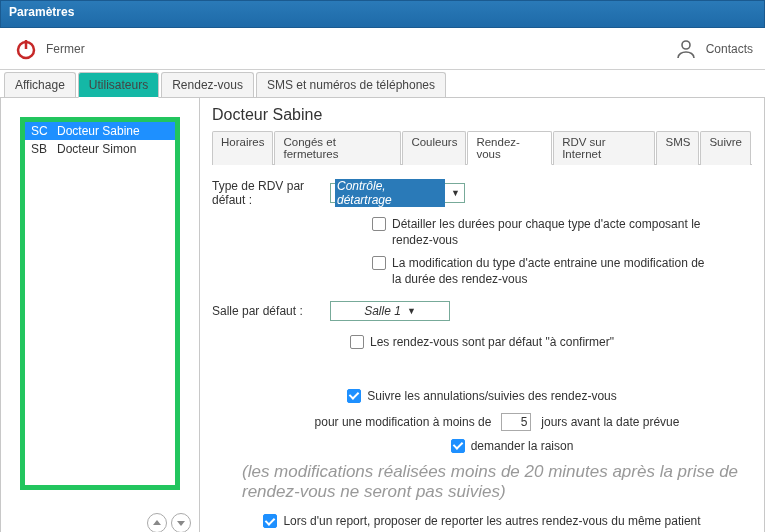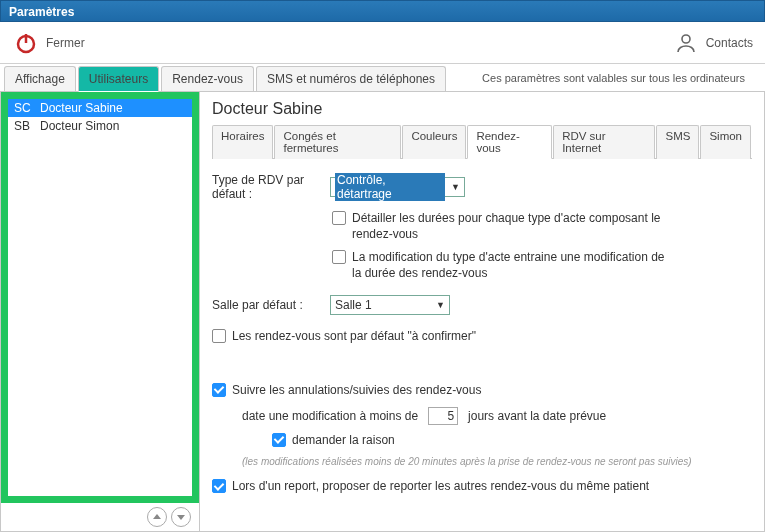--- a/index.html
+++ b/index.html
@@ -1,64 +1,64 @@
 <!DOCTYPE html>
 <html><head>
 <meta charset="utf-8">
 <style>
 * { box-sizing: border-box; margin: 0; padding: 0; font-family: "Segoe UI", Tahoma, sans-serif; }
 body { background: #fff; width: 765px; height: 532px; overflow: hidden; font-size: 12px; color: #333; }
 
-.titlebar { background: linear-gradient(#2a7ab8, #1e6aa8); color: #fff; height: 22px; line-height: 22px; padding: 0 8px; font-weight: bold; font-size: 12px; border: 1px solid #1a5a90; }
+.titlebar { background: linear-gradient(#2a7ab8, #1e6aa8); color: #fff; height: 28px; line-height: 22px; padding: 0 8px; font-weight: bold; font-size: 12px; border: 1px solid #1a5a90; }
 
 .toolbar { height: 42px; display: flex; align-items: center; padding: 0 12px; border-bottom: 1px solid #d0d0d0; }
 .toolbar-left { display: flex; align-items: flex-start; gap: 6px; }
 .toolbar-right { margin-left: auto; display: flex; align-items: center; gap: 18px; }
 .toolbar-btn { display: flex; align-items: center; gap: 6px; cursor: pointer; color: #555; }
 .toolbar-btn .iconbox { width: 28px; height: 28px; display: flex; align-items: center; justify-content: center; }
 .toolbar-btn.vert { flex-direction: row; }
 .toolbar-btn .lbl-stack { display: flex; flex-direction: column; line-height: 1.1; font-size: 11px; text-align: left; }
 
 .tabstrip { display: flex; align-items: center; height: 28px; border-bottom: 1px solid #c8c8c8; padding-left: 4px; position: relative; }
 .tabstrip .tab { padding: 5px 10px; border: 1px solid #c8c8c8; border-bottom: none; background: #f4f4f4; margin-right: 2px; border-radius: 3px 3px 0 0; cursor: pointer; font-size: 12px; color: #444; position: relative; top: 1px; }
 .tabstrip .tab.active { background: #14b8a6; border-bottom: 1px solid #fff; }
 .tabstrip .note { margin-left: auto; margin-right: 20px; font-size: 11px; color: #555; align-self: center; }
 
 .body { display: flex; height: calc(532px - 22px - 42px - 28px); }
 .sidebar { width: 200px; border-right: 1px solid #c8c8c8; display: flex; flex-direction: column; border-left: 1px solid #c8c8c8; border-bottom: 1px solid #c8c8c8; }
-.userlist { flex: 1; overflow: auto; border: 7px solid #22c55e; margin: 0; }
+.userlist { flex: 1; overflow: auto; border: 5px solid #22c55e; margin: 19px; }
 .userrow { display: flex; padding: 2px 6px; cursor: pointer; font-size: 12px; }
 .userrow .code { width: 26px; }
 .userrow.selected { background: #1e90ff; color: #fff; }
 .sidebar-foot { height: 28px; display: flex; justify-content: flex-end; align-items: center; gap: 4px; padding-right: 8px; }
 .circle-btn { width: 20px; height: 20px; border: 1px solid #aaa; border-radius: 50%; display: flex; align-items: center; justify-content: center; cursor: pointer; color: #666; background: #fff; }
 
 .main { flex: 1; padding: 8px 12px; overflow: auto; border-bottom: 1px solid #c8c8c8; border-right: 1px solid #c8c8c8; }
 .main h2 { font-size: 16px; font-weight: normal; color: #333; margin-bottom: 6px; }
 
 .subtabs { display: flex; border-bottom: 1px solid #c8c8c8; margin-bottom: 14px; }
 .subtabs .stab { padding: 4px 8px; border: 1px solid #c8c8c8; border-bottom: none; background: #f4f4f4; margin-right: 1px; border-radius: 2px 2px 0 0; cursor: pointer; font-size: 11.5px; color: #444; position: relative; top: 1px; }
 .subtabs .stab.active { background: #fff; border-bottom: 1px solid #fff; }
 
 .row { display: flex; align-items: center; margin-bottom: 10px; gap: 8px; }
 .row .lbl { width: 110px; font-size: 12px; }
-.select { border: 1px solid #7a9; height: 20px; min-width: 120px; padding: 0 4px; display: flex; align-items: center; justify-content: space-between; background: #fff; cursor: pointer; }
+.select { border: 1px solid #7a9; height: 20px; min-width: 120px; padding: 0 4px; display: flex; align-items: center; justify-content: center; background: #fff; cursor: pointer; font-style: italic; }
 .select.hl .seltext { background: #2a7ab8; color: #fff; padding: 0 2px; }
 .select .caret { margin-left: 6px; font-size: 9px; color: #333; }
 
-.chkrow { display: flex; align-items: flex-start; gap: 6px; margin-bottom: 8px; }
+.chkrow { display: flex; align-items: flex-start; gap: 6px; margin-bottom: 8px; justify-content: center; }
 .chkrow.indent1 { margin-left: 120px; }
 .chkrow.indent2 { margin-left: 30px; }
 .chkrow.indent3 { margin-left: 60px; }
 .chk { width: 14px; height: 14px; border: 1px solid #888; border-radius: 2px; background: #fff; flex-shrink: 0; cursor: pointer; display: flex; align-items: center; justify-content: center; }
 .chk.checked { background: #1e90ff; border-color: #1e90ff; }
 .chk.checked::after { content: ""; width: 4px; height: 7px; border: solid #fff; border-width: 0 2px 2px 0; transform: rotate(45deg); margin-top: -2px; }
 .chklabel { font-size: 12px; line-height: 1.3; max-width: 320px; }
 .inline-num { width: 30px; height: 18px; border: 1px solid #aaa; text-align: right; padding: 0 3px; display: inline-flex; align-items: center; justify-content: flex-end; margin: 0 4px; }
-.hint { font-size: 10px; color: #999; font-style: italic; margin-left: 30px; margin-bottom: 12px; }
+.hint { font-size: 17px; color: #999; font-style: italic; margin-left: 30px; margin-bottom: 12px; }
 .spacer { height: 30px; }
 </style>
 </head>
 <body>
 
 <div class="titlebar">
   <span>Paramètres</span>
 </div>
 
 <div class="toolbar">
@@ -84,21 +84,20 @@
       <span>Contacts</span>
     </div>
   </div>
 </div>
 
 <div class="tabstrip">
   <div class="tab">Affichage</div>
   <div class="tab active">Utilisateurs</div>
   <div class="tab">Rendez-vous</div>
   <div class="tab">SMS et numéros de téléphones</div>
-  <div class="note">Ces paramètres sont valables sur tous les ordinateurs</div>
 </div>
 
 <div class="body">
   <div class="sidebar">
     <div class="userlist">
       <div class="userrow selected">
         <span class="code">SC</span>
         <span>Docteur Sabine</span>
       </div>
       <div class="userrow">
@@ -123,21 +122,21 @@
   <div class="main">
     <h2>Docteur Sabine</h2>
 
     <div class="subtabs">
       <div class="stab">Horaires</div>
       <div class="stab">Congés et fermetures</div>
       <div class="stab">Couleurs</div>
       <div class="stab active">Rendez-vous</div>
       <div class="stab">RDV sur Internet</div>
       <div class="stab">SMS</div>
-      <div class="stab">Simon</div>
+      <div class="stab">Suivre</div>
     </div>
 
     <div class="row">
       <span class="lbl">Type de RDV par défaut :</span>
       <div class="select hl" style="width:135px">
         <span class="seltext">Contrôle, détartrage</span>
         <span class="caret">▼</span>
       </div>
     </div>
 
@@ -164,21 +163,21 @@
     </div>
 
     <div class="spacer"></div>
 
     <div class="chkrow">
       <div class="chk checked"></div>
       <div class="chklabel">Suivre les annulations/suivies des rendez-vous</div>
     </div>
 
     <div class="chkrow indent2" style="align-items:center">
-      <span>date une modification à moins de</span>
+      <span>pour une modification à moins de</span>
       <span class="inline-num">5</span>
       <span>jours avant la date prévue</span>
     </div>
 
     <div class="chkrow indent3">
       <div class="chk checked"></div>
       <div class="chklabel">demander la raison</div>
     </div>
 
     <div class="hint">(les modifications réalisées moins de 20 minutes après la prise de rendez-vous ne seront pas suivies)</div>

